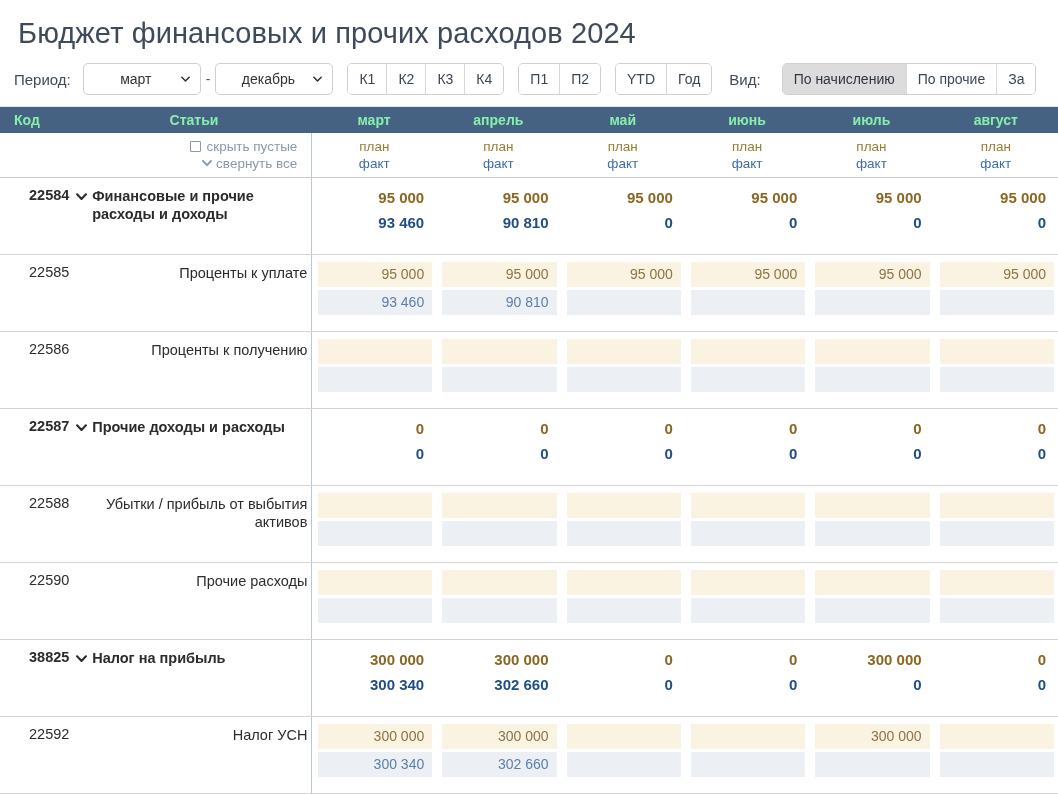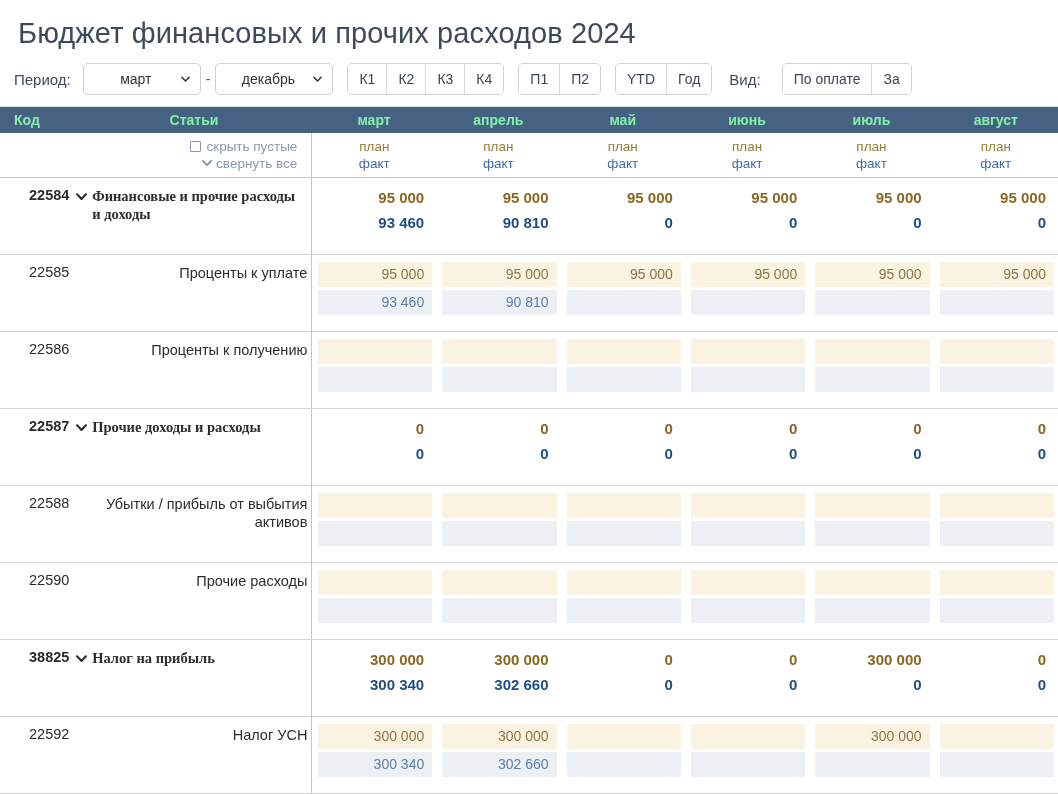--- a/index.html
+++ b/index.html
@@ -198,21 +198,20 @@
     color: #2c2c2c;
     padding: 9px 12px 0 0;
     text-align: right;
     border-right: 1px solid #b9c6d6;
     line-height: 18px;
   }
   tr.r-group td.item {
     text-align: left;
     padding-left: 0;
     font-weight: bold;
-    font-family: Liberation Serif, serif;
   }
   .grp-wrap {
     display: flex;
     align-items: flex-start;
     gap: 5px;
   }
   .grp-wrap .chev-s {
     flex: 0 0 auto;
     width: 11px;
     height: 11px;
@@ -289,21 +288,22 @@
   </span>
 
   <span class="btn-group">
     <button class="btn">YTD</button>
     <button class="btn">Год</button>
   </span>
 
   <span class="vid-label">Вид:</span>
 
   <span class="btn-group">
-    <button class="btn">По оплате</button>
+    <button class="btn active">По начислению</button>
+    <button class="btn">По прочие</button>
     <button class="btn">За</button>
   </span>
 </div>
 
 <table class="grid">
   <colgroup>
     <col class="c-code">
       <col class="c-item">
     <col class="c-month">
       <col class="c-month">

